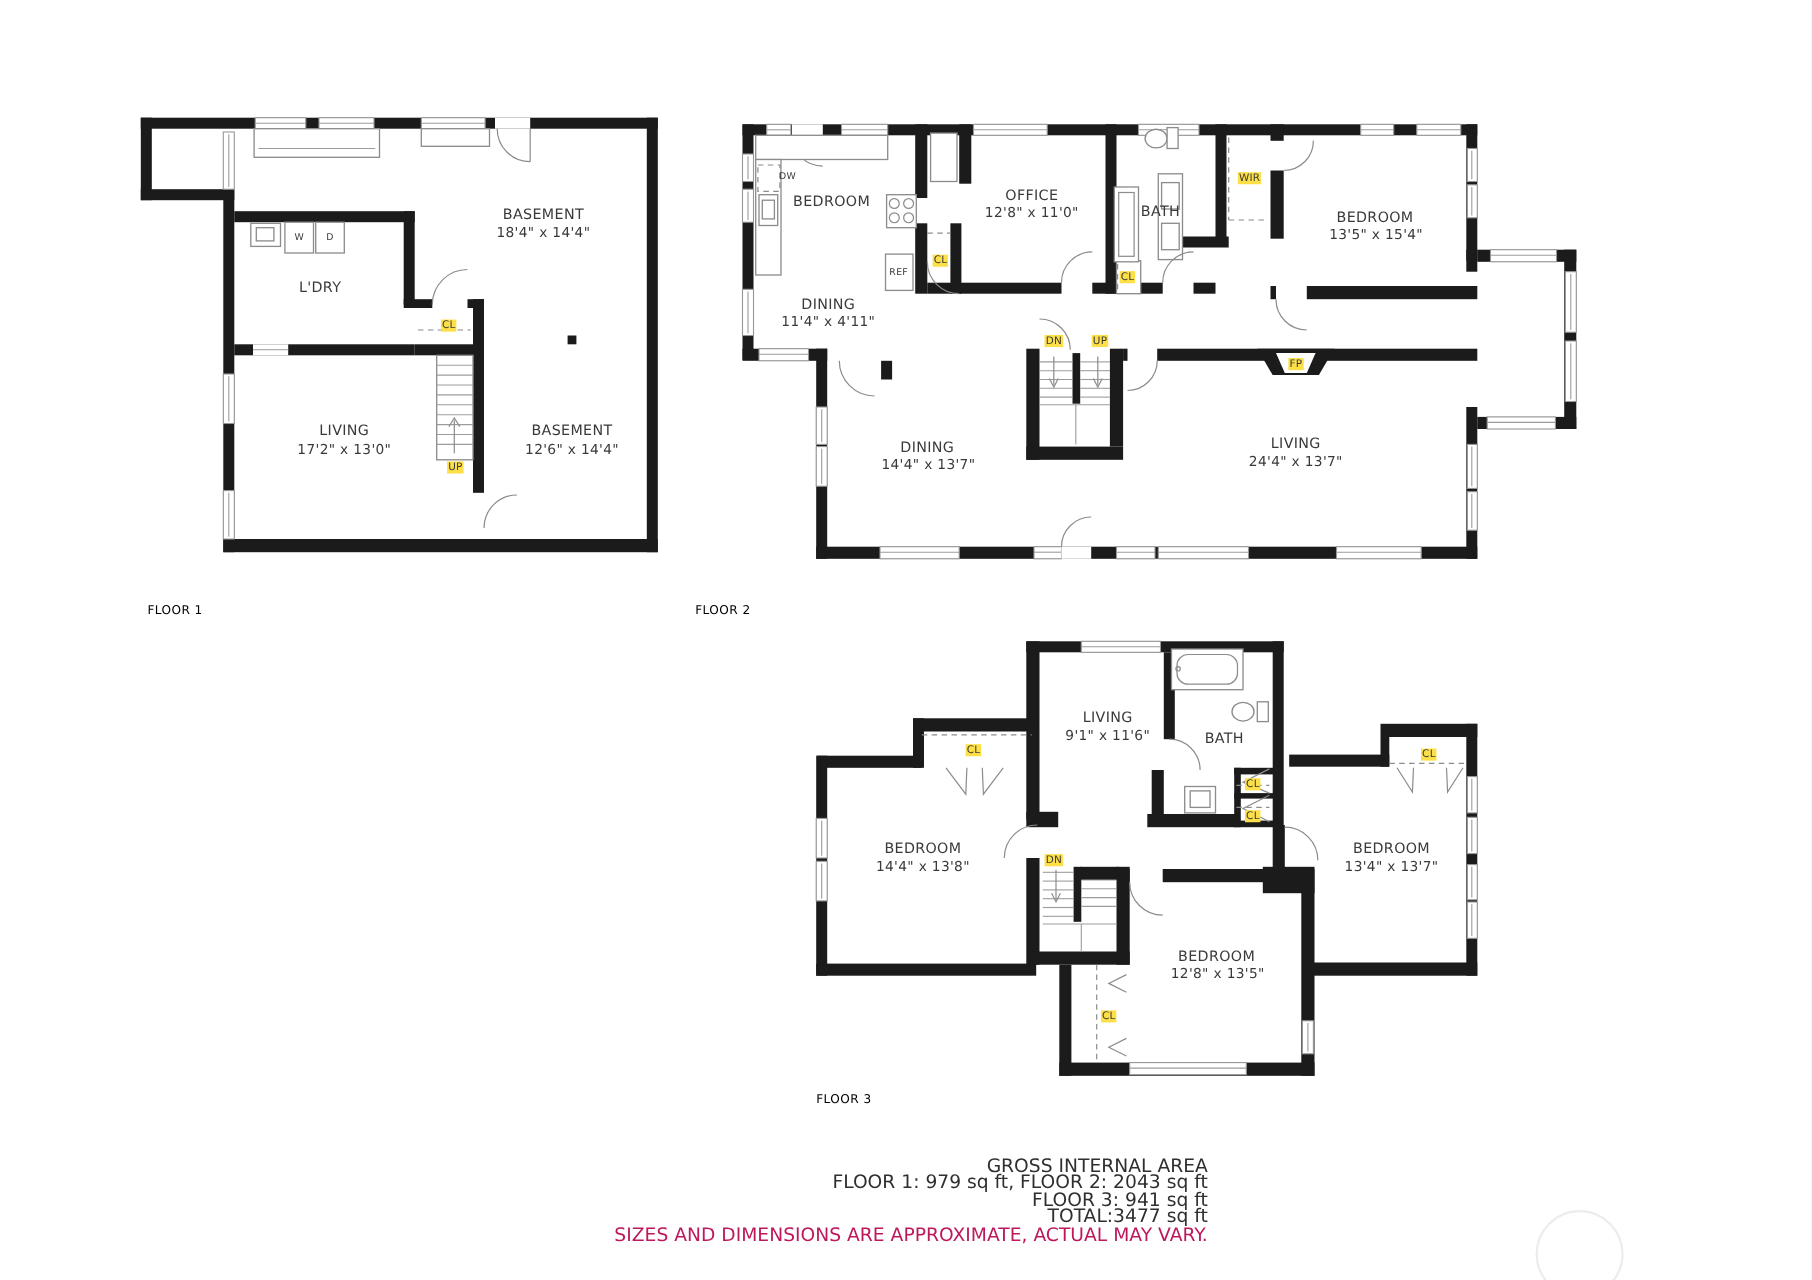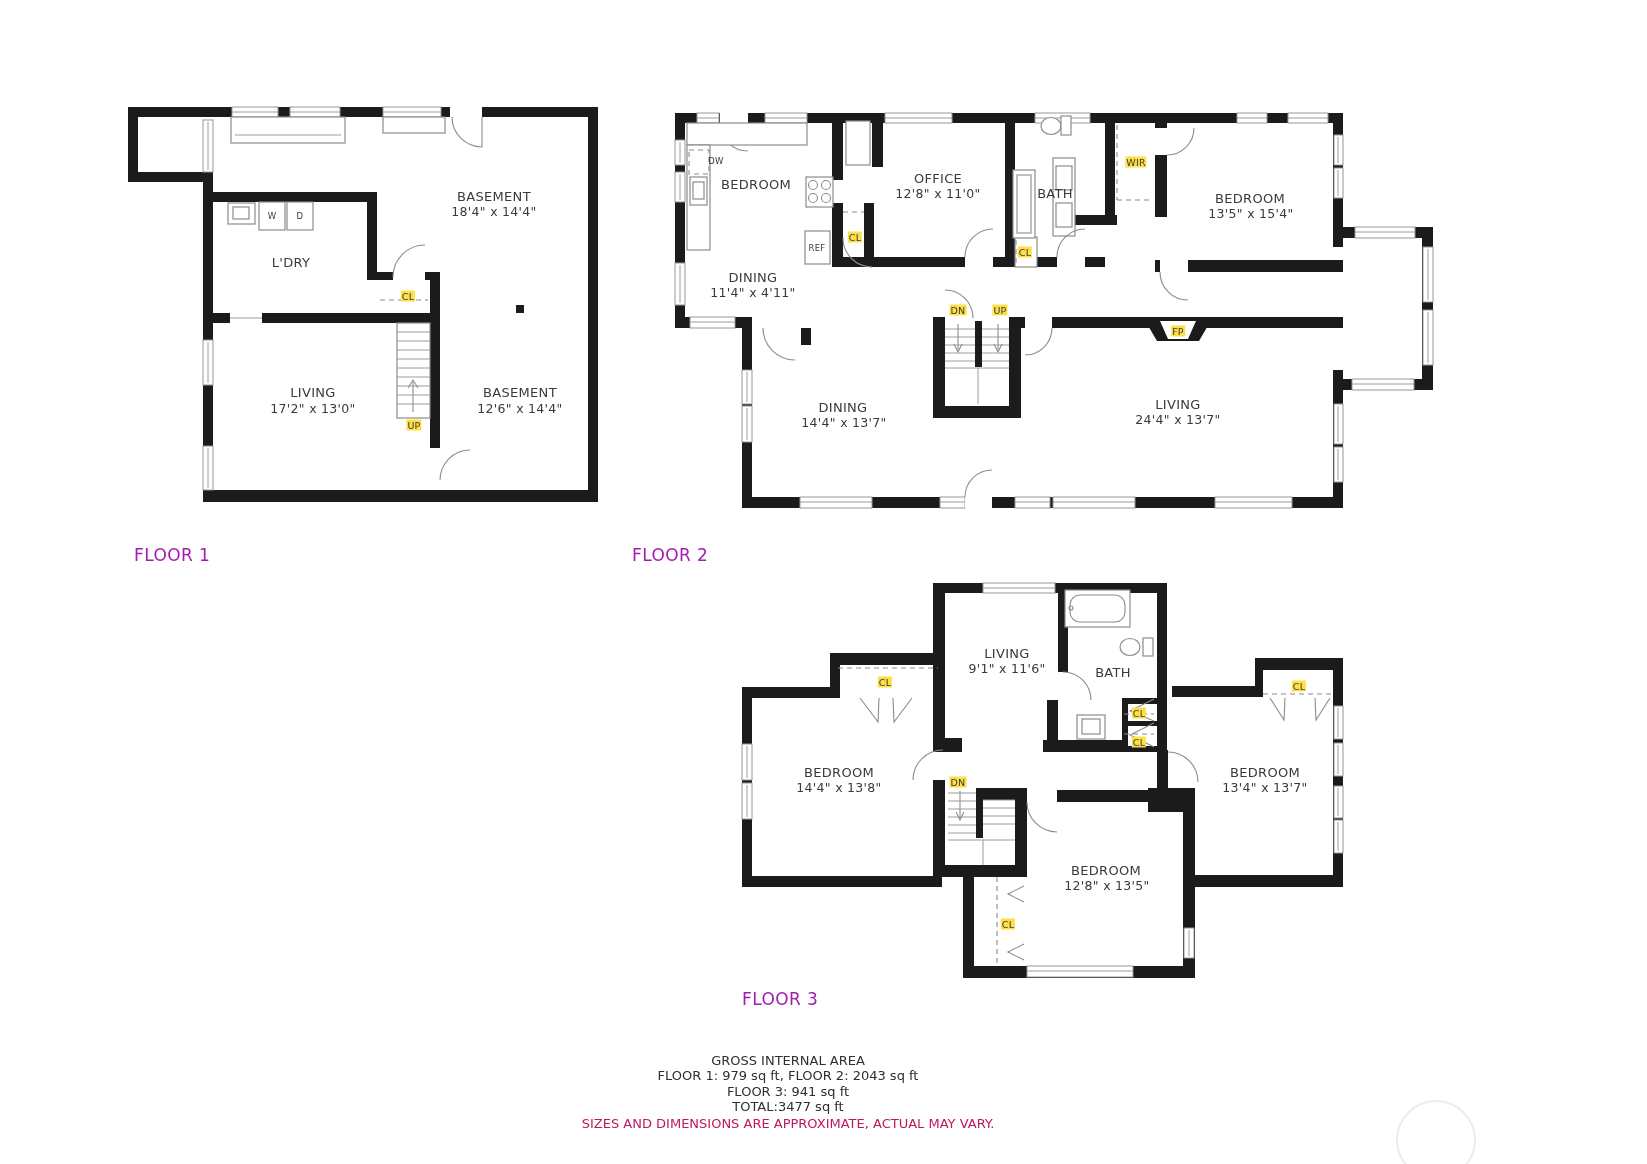--- a/index.html
+++ b/index.html
@@ -11,24 +11,24 @@
   .win{fill:#ffffff;stroke:#979797;stroke-width:1;}
   .fix{fill:#ffffff;stroke:#8c8c8c;stroke-width:1.2;}
   .thin{fill:none;stroke:#8c8c8c;stroke-width:1.1;}
   .tread{stroke:#9c9c9c;stroke-width:1;}
   .dash{fill:none;stroke:#8c8c8c;stroke-width:1.1;stroke-dasharray:5 4;}
   .lbl{position:absolute;transform:translate(-50%,-50%);font-size:13px;color:#3a3a3a;
        letter-spacing:.3px;white-space:nowrap;}
   .dims{font-size:12.5px;}
   .sm{font-size:9.5px;letter-spacing:.2px;background:#fde047;padding:0 1px;}
   .xs{font-size:8.5px;}
-  .fl{position:absolute;transform:translateY(-50%);font-size:17px;color:#a21caf;
+  .fl{position:absolute;transform:translateY(-50%);font-size:11px;color:#000000;
       letter-spacing:.4px;white-space:nowrap;}
-  .footer{position:absolute;left:488px;top:1053px;width:600px;text-align:center;
-          font-size:13px;color:#2f2f2f;line-height:15.3px;white-space:nowrap;}
+  .footer{position:absolute;left:498px;top:1053px;width:600px;text-align:right;
+          font-size:17px;color:#2f2f2f;line-height:15.3px;white-space:nowrap;}
   .footer .gray{color:#be185d;margin-top:2px;}
   .address{position:absolute;left:1272px;top:1059px;width:340px;
            font-family:"Liberation Sans",sans-serif;font-size:40px;color:#141414;
            white-space:nowrap;}
 </style>
 </head>
 <body>
 
 <div id="canvas">
 

